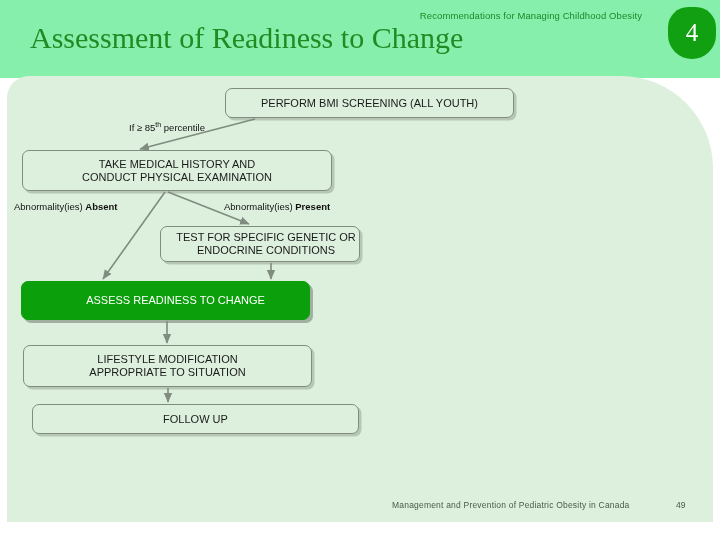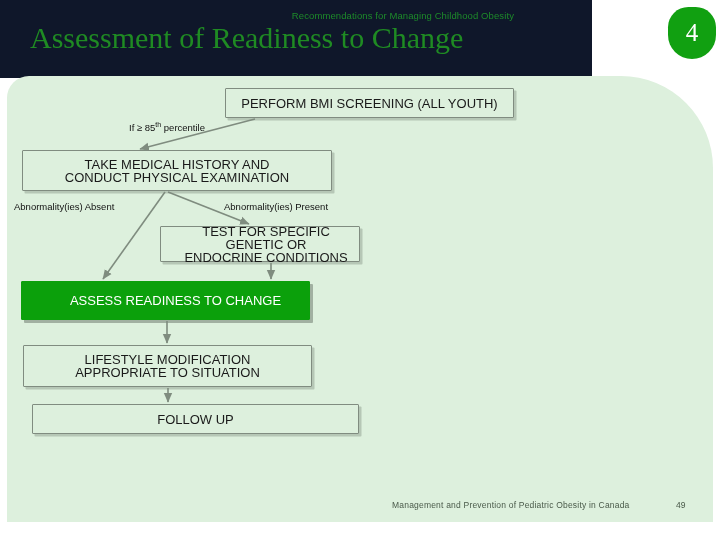--- a/index.html
+++ b/index.html
@@ -12,23 +12,23 @@
     height: 540px;
     position: relative;
     overflow: hidden;
     font-family: "Liberation Sans", sans-serif;
   }
 
   
   #header {
     position: absolute;
     left: 0; top: 0;
-    width: 592px;
+    width: 720px;
     height: 78px;
-    background: #0f172a;
+    background: #86efac;
   }
   #slide-subtitle {
     position: absolute;
     right: 78px;
     top: 10px;
     font-size: 9.5px;
     color: #1d8a2a;
     font-family: "Liberation Sans", sans-serif;
     letter-spacing: 0.1px;
     white-space: nowrap;
@@ -77,24 +77,24 @@
     border-top-right-radius: 92px;
     border-bottom-left-radius: 0;
     border-bottom-right-radius: 0;
   }
 
   
   .flow-box {
     position: absolute;
     box-sizing: border-box;
     border: 1.3px solid #808c80;
-    border-radius: 1px;
+    border-radius: 7px;
     background: #ddf0dd;
     color: #1a1a1a;
-    font-size: 13px;
+    font-size: 11px;
     font-family: "Liberation Sans", sans-serif;
     line-height: 13px;
     display: flex;
     align-items: center;
     justify-content: center;
     text-align: center;
     box-shadow: 2.5px 2.5px 0 rgba(150,165,150,0.55);
   }
   .flow-box.green {
     background: #0ba00b;
@@ -105,21 +105,21 @@
   .flow-box .lines { display:block; }
 
   
   .flow-label {
     position: absolute;
     font-size: 9.5px;
     color: #111;
     font-family: "Liberation Sans", sans-serif;
     white-space: nowrap;
   }
-  .flow-label b { font-weight: normal; }
+  .flow-label b { font-weight: bold; }
   sup { font-size: 7px; vertical-align: super; }
 
   
   #arrows {
     position: absolute;
     left: 0; top: 0;
     width: 720px; height: 540px;
     pointer-events: none;
   }
 

